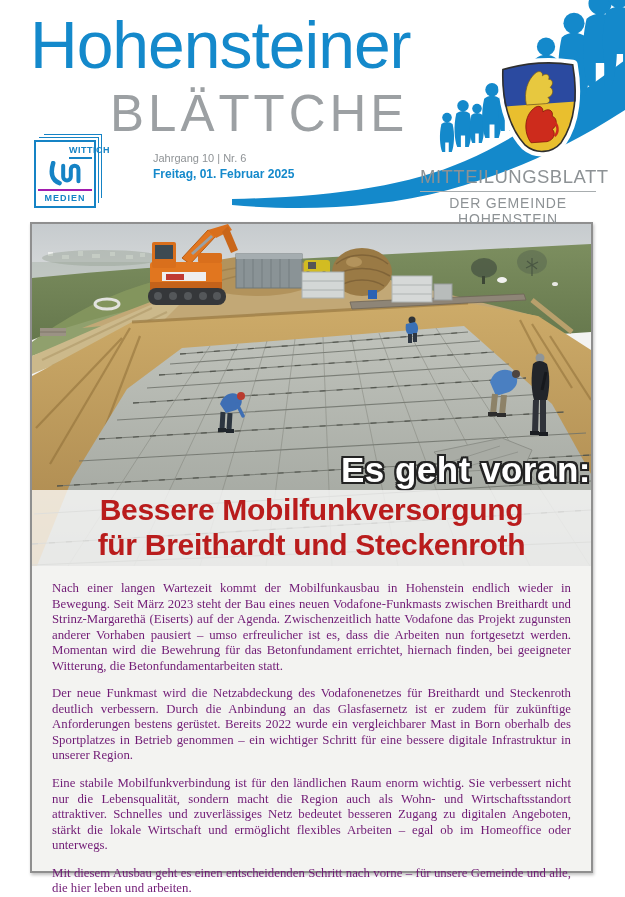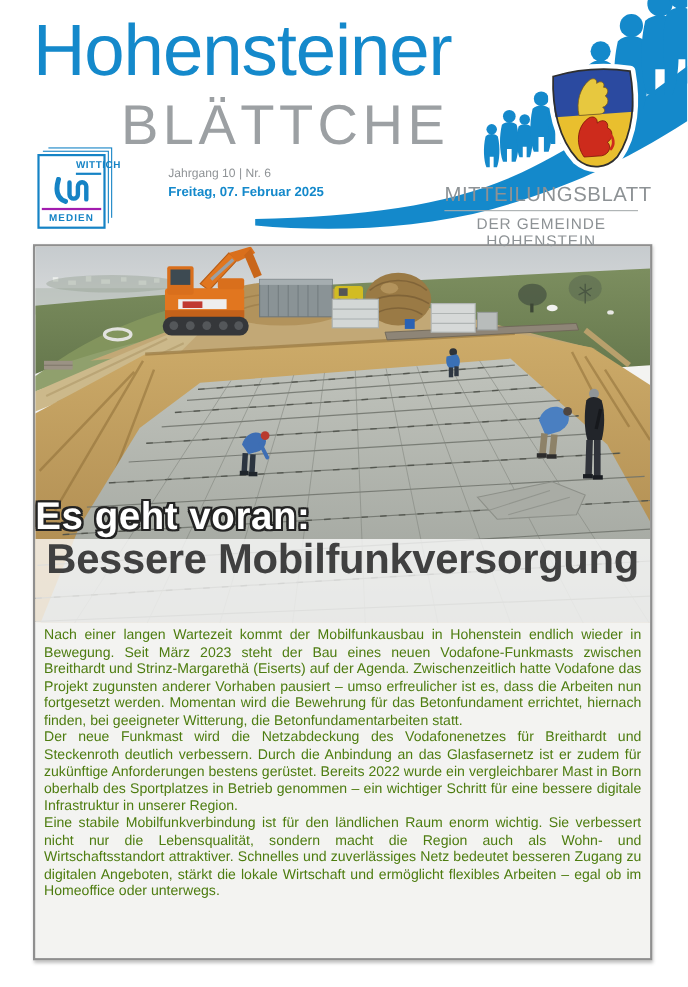--- a/index.html
+++ b/index.html
@@ -21,45 +21,45 @@
     position:absolute;left:34px;top:140px;z-index:3;width:54px;
     background:#fff;border:2px solid #1583c5;text-align:center;padding:3px 2px;
     box-shadow:3px -3px 0 -1px #fff,4px -4px 0 -1px #1583c5,7px -7px 0 -2px #fff,8px -8px 0 -2px #1583c5;
   }
   .w-top{color:#1583c5;font-weight:bold;font-size:9px;letter-spacing:.5px;border-bottom:2px solid #1583c5;padding-bottom:2px;margin-left:31px;}
   .w-bottom{color:#1583c5;font-weight:bold;font-size:9px;letter-spacing:1px;border-top:2px solid #a21caf;padding-top:2px;}
   .w-mono{display:block;margin:2px auto;width:40px;height:26px;}
   .issue{position:absolute;left:113px;top:152px;z-index:3;margin-left:40px;}
   .issue-line{color:#8f9396;font-size:11px;}
   .date-line{color:#1489cb;font-size:12px;font-weight:bold;margin-top:3px;}
-  .mittb{position:absolute;left:404px;top:166px;width:176px;z-index:3;text-align:center;}
+  .mittb{position:absolute;left:420px;top:166px;width:176px;z-index:3;text-align:center;}
   .mittb-type{font-size:18.5px;color:#8d9295;letter-spacing:.5px;padding-bottom:3px;border-bottom:1px solid #a8adaf;}
   .mittb-sub{font-size:14px;color:#8d9295;letter-spacing:.8px;margin-top:3px;}
   
   .content-box{
     position:absolute;left:30px;top:222px;width:559px;height:647px;
     border:2px solid #8f8f8f;background:#f3f3f1;box-shadow:1px 2px 3px rgba(0,0,0,.25);
   }
   .photo{position:relative;width:559px;height:342px;overflow:hidden;}
   .photo svg{display:block;width:559px;height:342px;}
   .kicker{
-    position:absolute;left:0;right:0;top:226px;text-align:left;
+    position:absolute;left:0;right:0;top:226px;text-align:right;
     font-size:35px;font-weight:bold;letter-spacing:.5px;color:#ffffff;
     text-shadow:-2px -2px 0 #232323,2px -2px 0 #232323,-2px 2px 0 #232323,2px 2px 0 #232323,
                  0 -2px 0 #232323,0 2px 0 #232323,-2px 0 0 #232323,2px 0 0 #232323;
   }
   .headline-band{
     position:absolute;left:0;right:0;top:266px;height:76px;
     background:rgba(255,255,255,.76);text-align:center;padding-top:2px;
   }
-  .headline-line{font-size:38px;font-weight:bold;line-height:35px;color:#404040;letter-spacing:-.3px;}
+  .headline-line{font-size:30px;font-weight:bold;line-height:35px;color:#b91c1c;letter-spacing:-.3px;}
   .body-text{padding:3px 8px 0 8px;}
   .body-text p{
-    margin:0;font-size:12.8px;line-height:15.55px;color:#4d7c0f;
-    text-align:justify;hyphens:auto;-webkit-hyphens:auto;
+    margin:12px;font-size:12.8px;line-height:15.55px;color:#701a75;
+    text-align:justify;hyphens:auto;font-family:Liberation Serif, serif;-webkit-hyphens:auto;
   }
 </style>
 </head>
 <body>
 
 <div class="page">
 
   <svg class="header-art" viewBox="0 0 625 220" aria-hidden="true">
 
     <g>
@@ -127,21 +127,21 @@
     <div class="w-top">WITTICH</div>
     <svg class="w-mono" viewBox="0 0 44 28" aria-hidden="true">
       <path d="M9,2 C6,12 7,21 16,24" stroke="#1583c5" stroke-width="5" fill="none" stroke-linecap="round"></path>
       <path d="M20,5 L20,17 A4.2,4.2 0 0 0 28.4,17 L28.4,9 A4.2,4.2 0 0 1 36.8,9 L36.8,22" stroke="#1583c5" stroke-width="4.4" fill="none" stroke-linecap="round"></path>
     </svg>
     <div class="w-bottom">MEDIEN</div>
   </div>
 
   <div class="issue">
     <div class="issue-line">Jahrgang 10 | Nr. 6</div>
-    <div class="date-line">Freitag, 07. Februar 2025</div>
+    <div class="date-line">Freitag, 01. Februar 2025</div>
   </div>
 
   <div class="mittb">
     <div class="mittb-type">MITTEILUNGSBLATT</div>
     <div class="mittb-sub">DER GEMEINDE HOHENSTEIN</div>
   </div>
 
   <div class="content-box">
 
     <div class="photo">
@@ -291,23 +291,25 @@
         <g>
           <path d="M402,228 L470,214 L500,226 L492,244 L420,248 Z" fill="#a9aca5" stroke="#8d9089" stroke-width="1"></path>
           <path d="M412,240 L468,222 M430,244 L486,228" stroke="#8d9089" stroke-width="1" opacity="0.8"></path>
         </g>
       </svg>
 
       <div class="kicker">Es geht voran:</div>
 
       <div class="headline-band">
         <div class="headline-line">Bessere Mobilfunkversorgung</div>
+        <div class="headline-line">für Breithardt und Steckenroth</div>
       </div>
     </div>
 
     <div class="body-text">
       <p lang="de">Nach einer langen Wartezeit kommt der Mobilfunkausbau in Hohenstein endlich wieder in Bewegung. Seit März 2023 steht der Bau eines neuen Vodafone-Funkmasts zwischen Breithardt und Strinz-Margarethä (Eiserts) auf der Agenda. Zwischenzeitlich hatte Vodafone das Projekt zugunsten anderer Vorhaben pausiert – umso erfreulicher ist es, dass die Arbeiten nun fortgesetzt werden. Momentan wird die Bewehrung für das Betonfundament errichtet, hiernach finden, bei geeigneter Witterung, die Betonfundamentarbeiten statt.</p>
       <p lang="de">Der neue Funkmast wird die Netzabdeckung des Vodafonenetzes für Breithardt und Steckenroth deutlich verbessern. Durch die Anbindung an das Glasfasernetz ist er zudem für zukünftige Anforderungen bestens gerüstet. Bereits 2022 wurde ein vergleichbarer Mast in Born oberhalb des Sportplatzes in Betrieb genommen – ein wichtiger Schritt für eine bessere digitale Infrastruktur in unserer Region.</p>
       <p lang="de">Eine stabile Mobilfunkverbindung ist für den ländlichen Raum enorm wichtig. Sie verbessert nicht nur die Lebensqualität, sondern macht die Region auch als Wohn- und Wirtschaftsstandort attraktiver. Schnelles und zuverlässiges Netz bedeutet besseren Zugang zu digitalen Angeboten, stärkt die lokale Wirtschaft und ermöglicht flexibles Arbeiten – egal ob im Homeoffice oder unterwegs.</p>
+      <p lang="de">Mit diesem Ausbau geht es einen entscheidenden Schritt nach vorne – für unsere Gemeinde und alle, die hier leben und arbeiten.</p>
     </div>
 
   </div>
 </div>
 
 </body></html>

